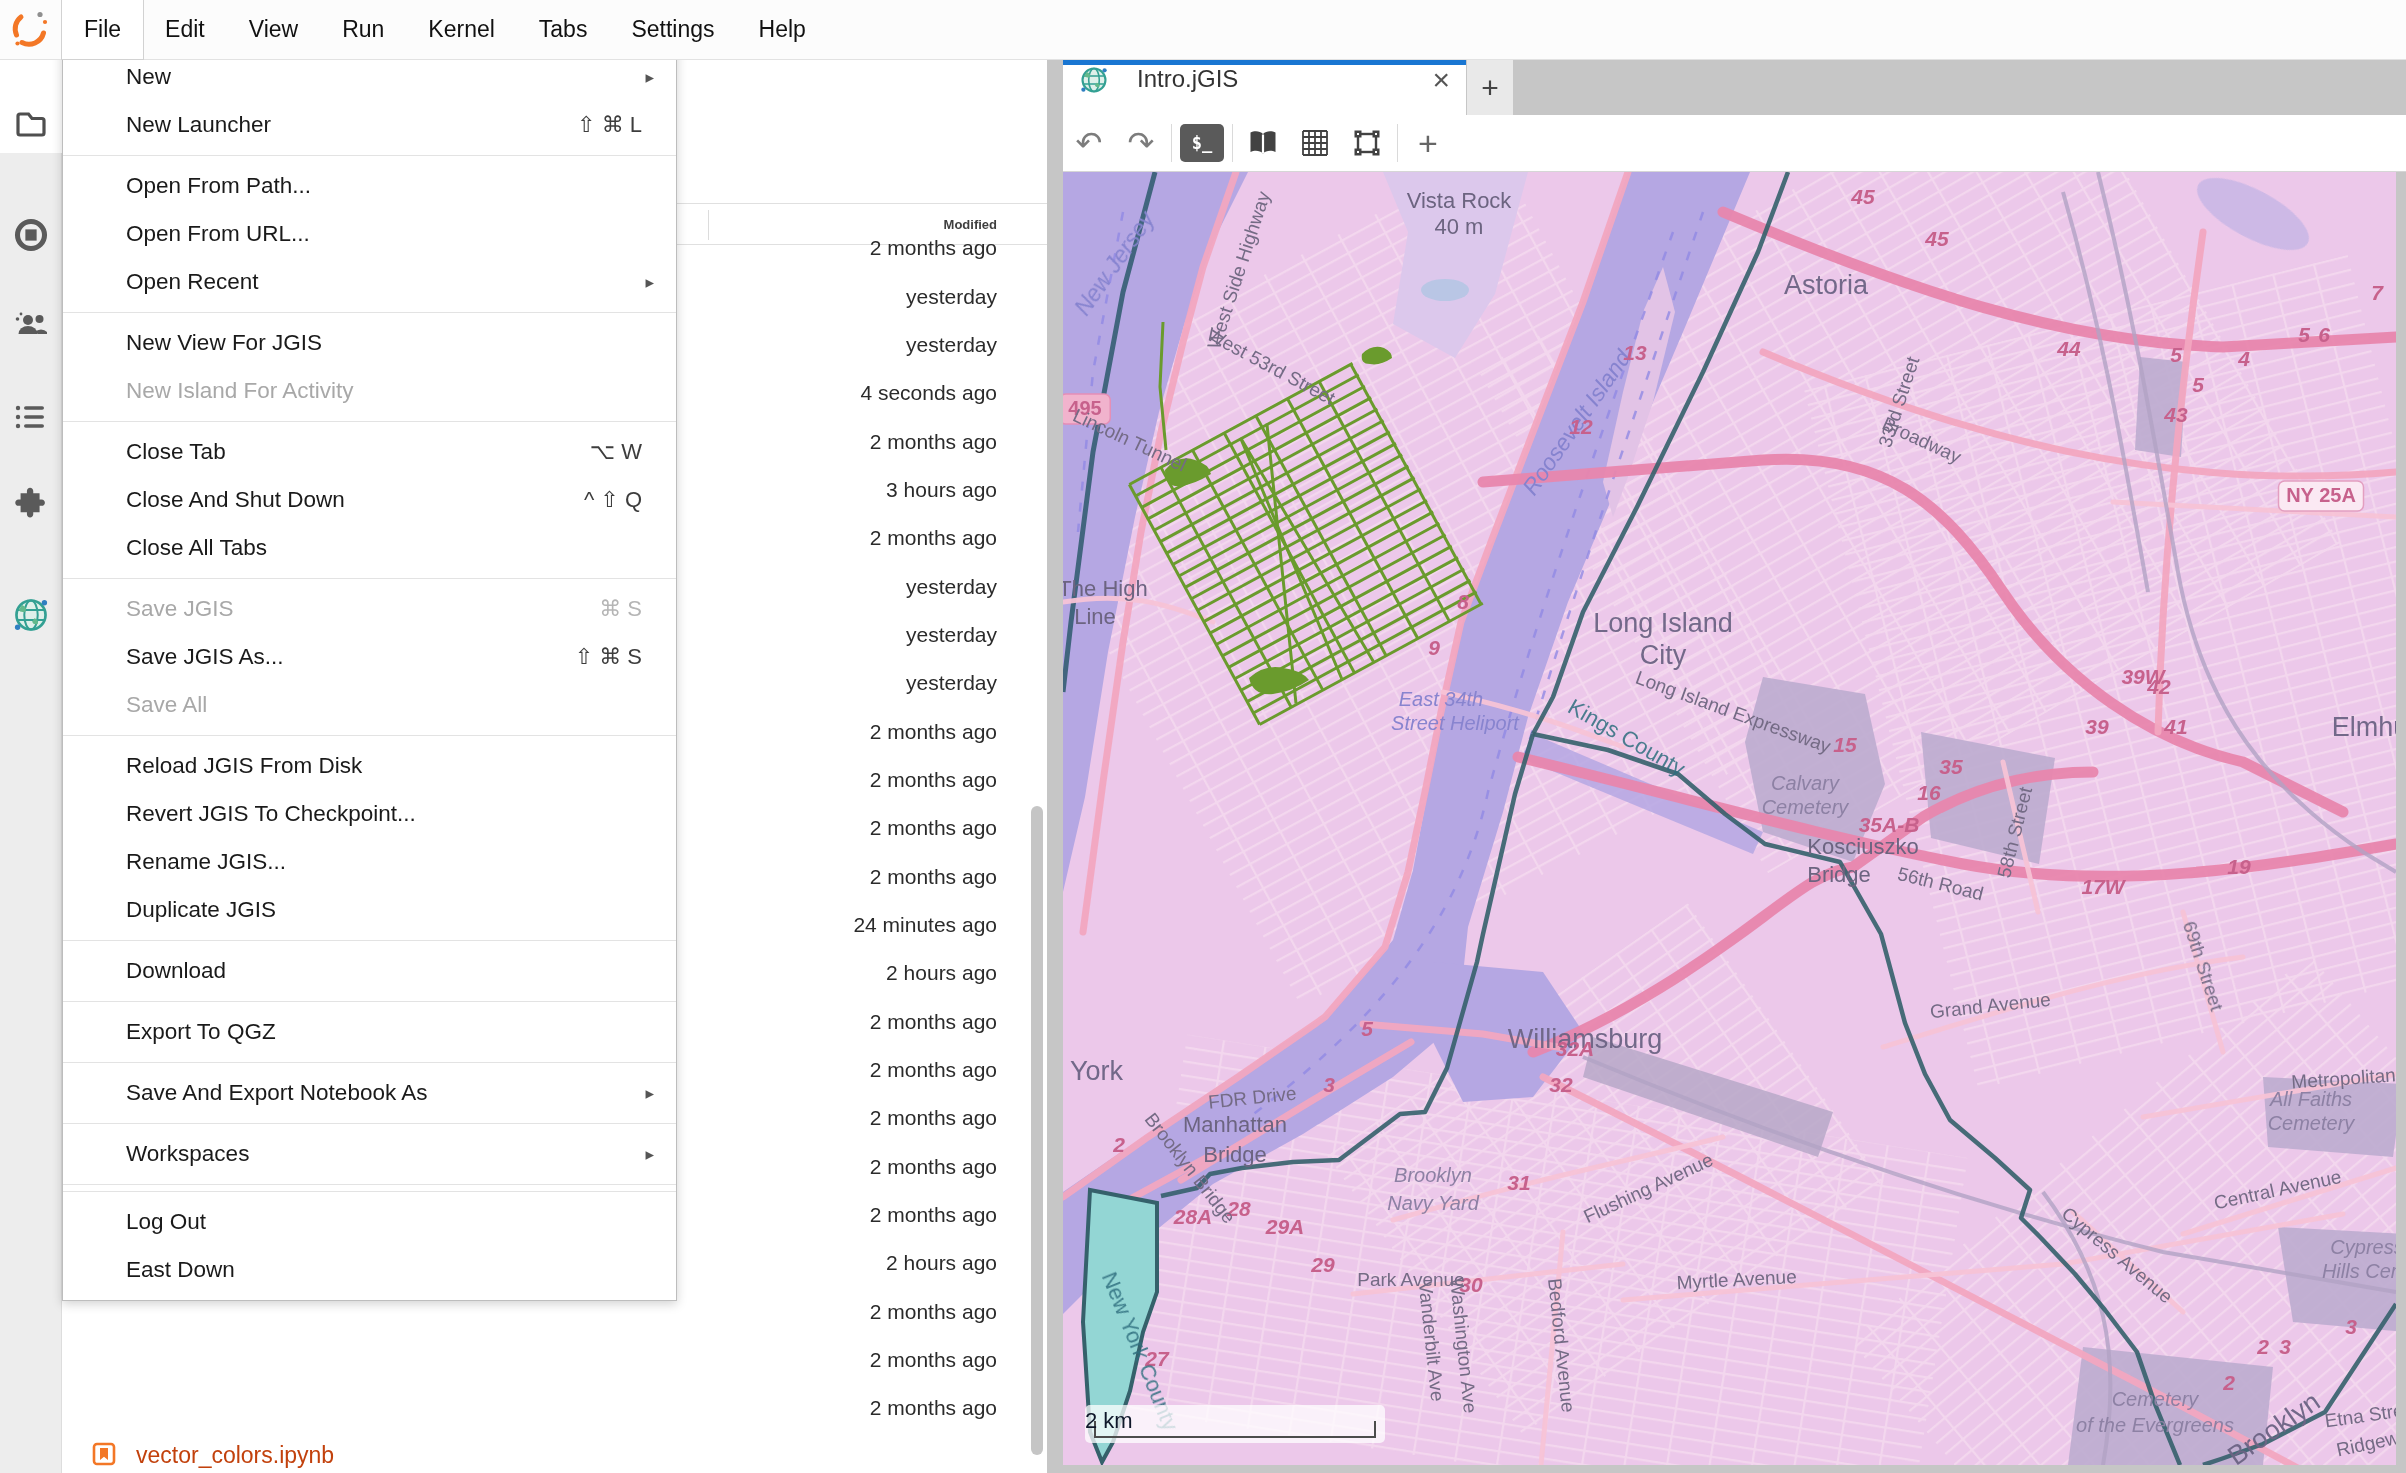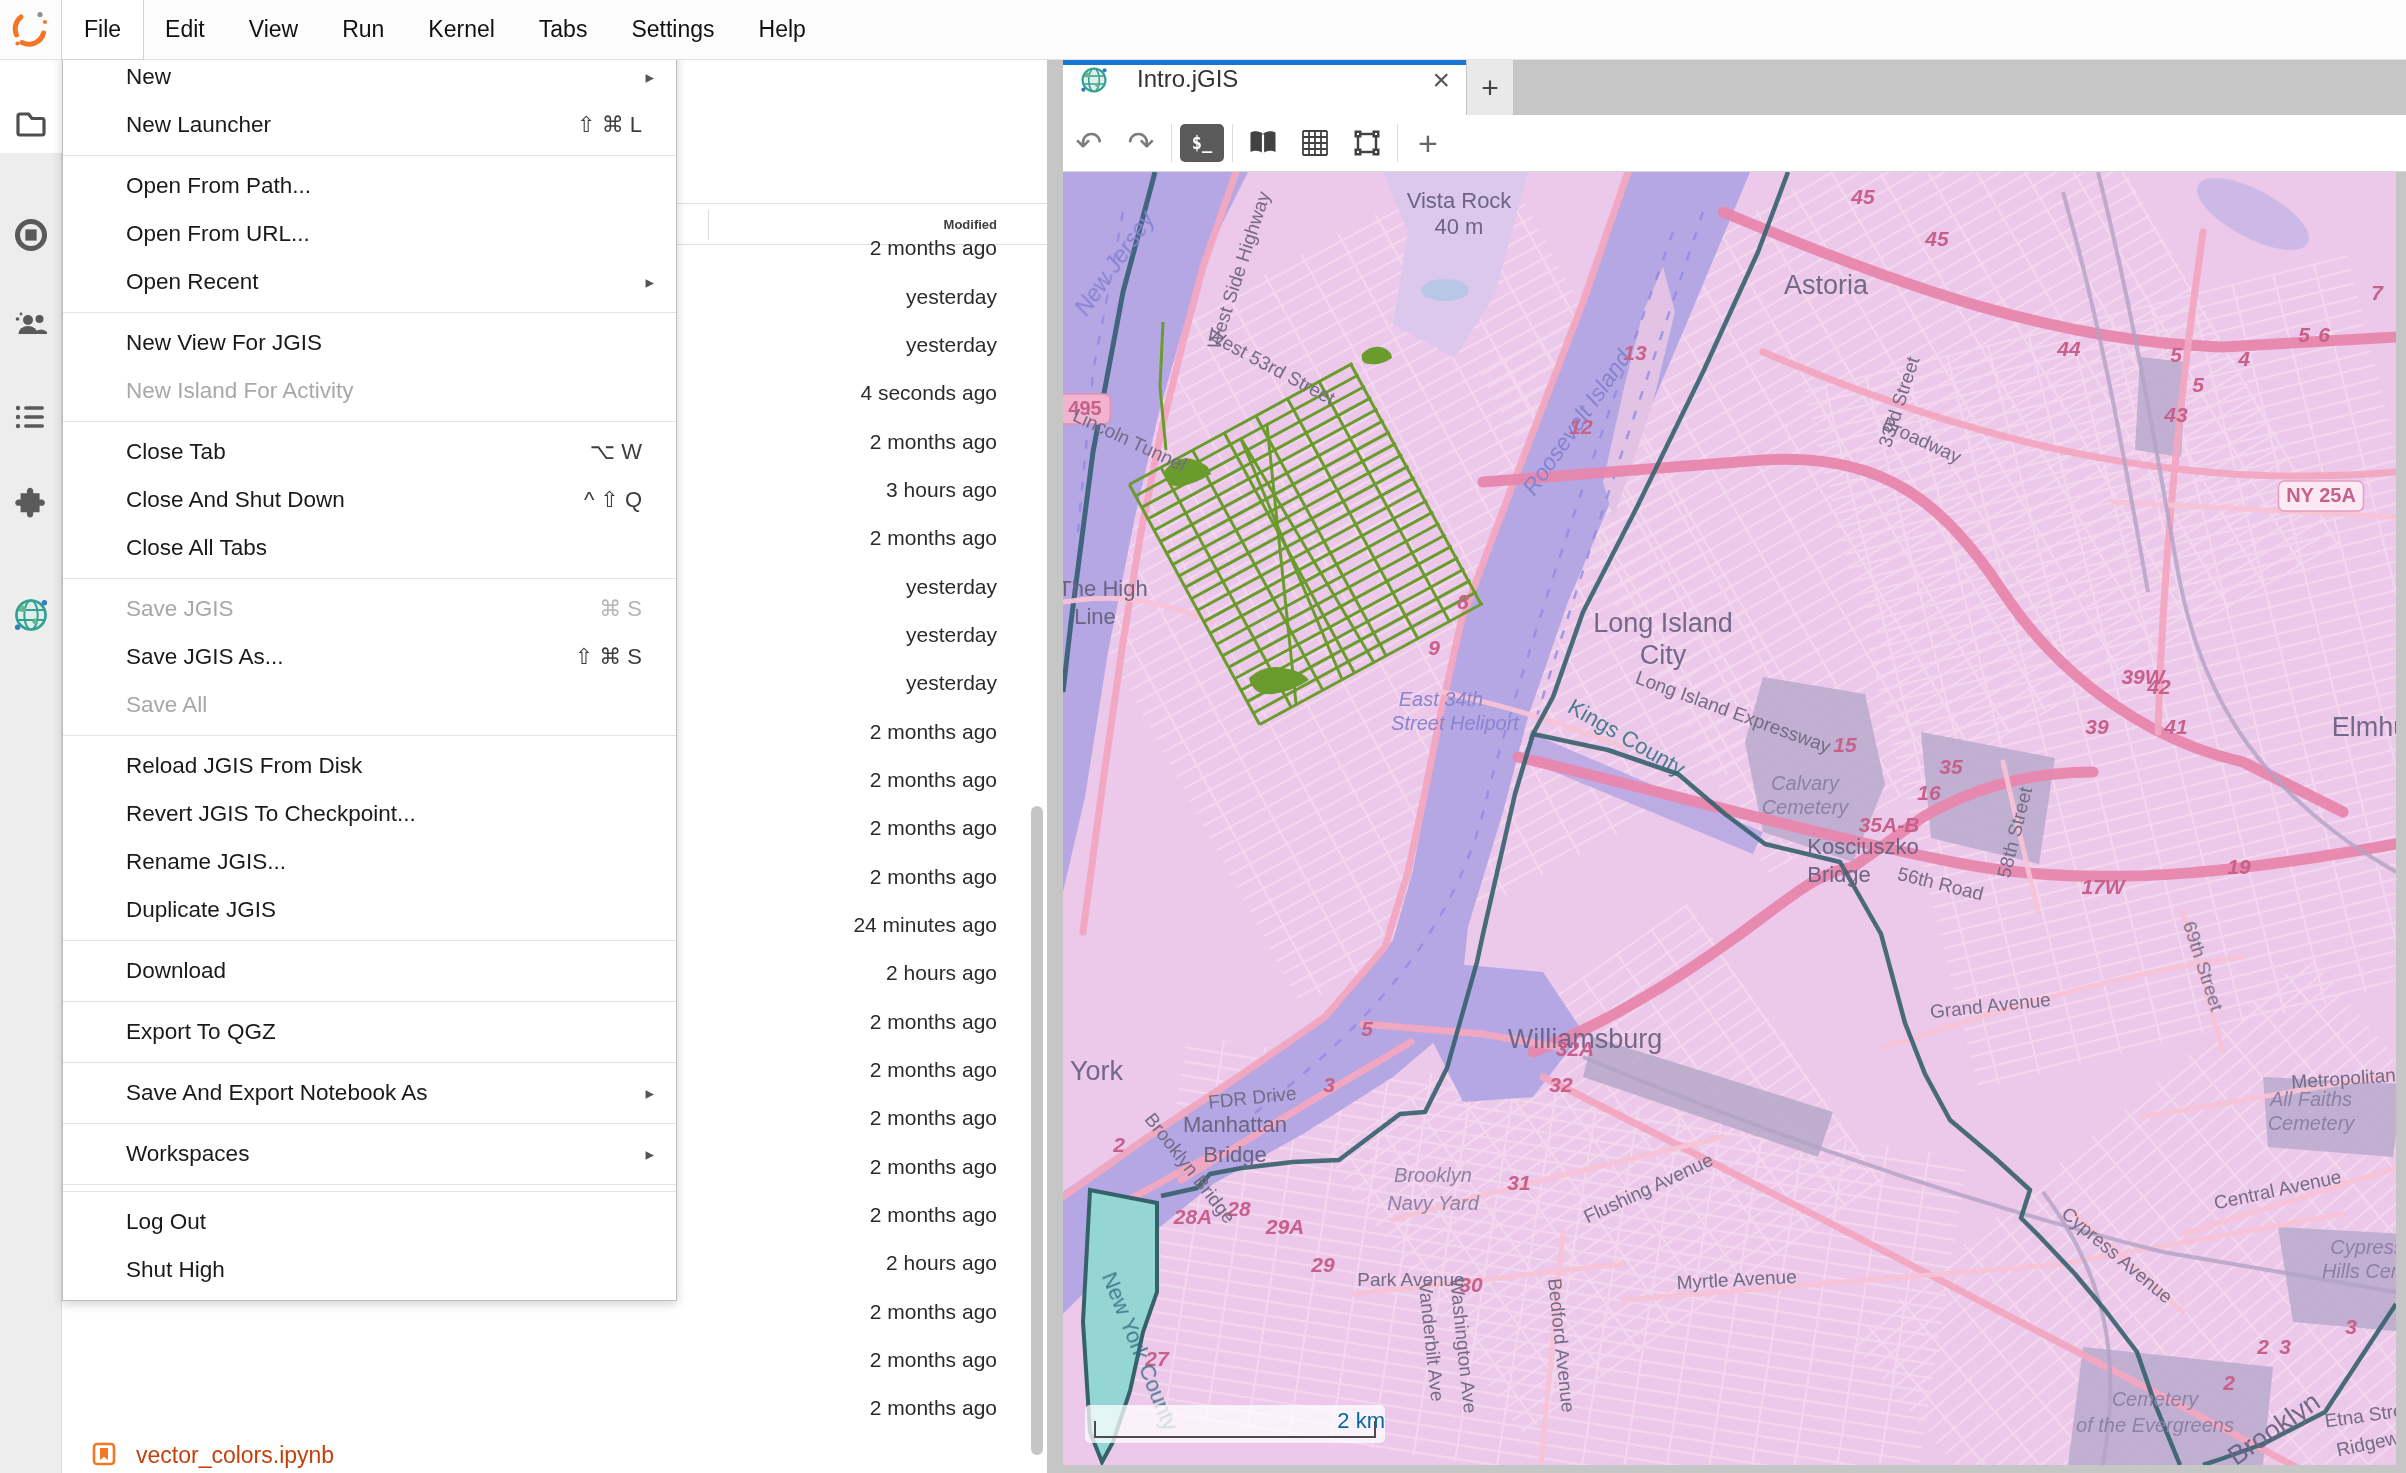--- a/index.html
+++ b/index.html
@@ -59,21 +59,21 @@
   .term-badge { width:44px; height:38px; background:#5a5a5a; border-radius:5px; color:#fff; font-weight:bold;
                 font-size:17px; display:flex; align-items:center; justify-content:center; font-family:"DejaVu Sans Mono", monospace; }
   .plus-glyph { font-size:34px; color:#666; line-height:1; }
 
   #map-wrap { position:absolute; left:16px; top:126px; width:1333px; height:1293px; overflow:hidden; background:#ecc8ea; }
   #map-svg { display:block; }
   #scalebar { position:absolute; left:22px; bottom:22px; width:300px; height:38px; background:rgba(255,255,255,.74);
               border-radius:5px; }
   #scalebar .sb-line { position:absolute; left:9px; right:9px; bottom:5px; height:17px;
               border-left:2.5px solid #4c4c4c; border-right:2.5px solid #4c4c4c; border-bottom:2.5px solid #4c4c4c; }
-  #scalebar .sb-text { position:absolute; left:0; right:0; top:3px; text-align:right; font-size:22px; color:#0369a1; }
+  #scalebar .sb-text { position:absolute; left:0; right:0; top:3px; text-align:left; font-size:22px; color:#0f172a; }
 
   
   text { font-family:"Liberation Sans", sans-serif; }
   .ml-place  { font-size:27px; fill:#6c6484; text-anchor:middle; opacity:.95; }
   .ml-placeL { font-size:27px; fill:#6c6484; text-anchor:start; opacity:.95; }
   .ml-poi    { font-size:22px; fill:#6c6480; text-anchor:middle; }
   .ml-street { font-size:19px; fill:#746b85; text-anchor:middle; }
   .ml-water  { font-size:23px; fill:#8683cf; font-style:italic; text-anchor:middle; }
   .ml-water2 { font-size:20px; fill:#8884cf; font-style:italic; text-anchor:middle; }
   .ml-cem    { font-size:20px; fill:#8d81a4; font-style:italic; text-anchor:middle; }
@@ -291,21 +291,21 @@
       <div class="mi">
         <span class="lbl">Workspaces</span>
         <span class="sub">▸</span>
       </div>
       <div class="menu-sep"></div>
       <div class="menu-sep"></div>
       <div class="mi">
         <span class="lbl">Log Out</span>
       </div>
       <div class="mi">
-        <span class="lbl">Shut High</span>
+        <span class="lbl">East Down</span>
       </div>
     </div>
 
   <div id="dock">
     <div id="tab-active">
       <span style="margin-left:16px; display:flex">
         <svg width="30" height="30" viewBox="0 0 34 34">
           <circle cx="17" cy="17" r="13" fill="#dff0ea" stroke="#33a093" stroke-width="2.4"></circle>
           <ellipse cx="17" cy="17" rx="6" ry="13" fill="none" stroke="#33a093" stroke-width="1.8"></ellipse>
           <path d="M4.5 12.5 H29.5 M4.5 21.5 H29.5" stroke="#33a093" stroke-width="1.8"></path>

